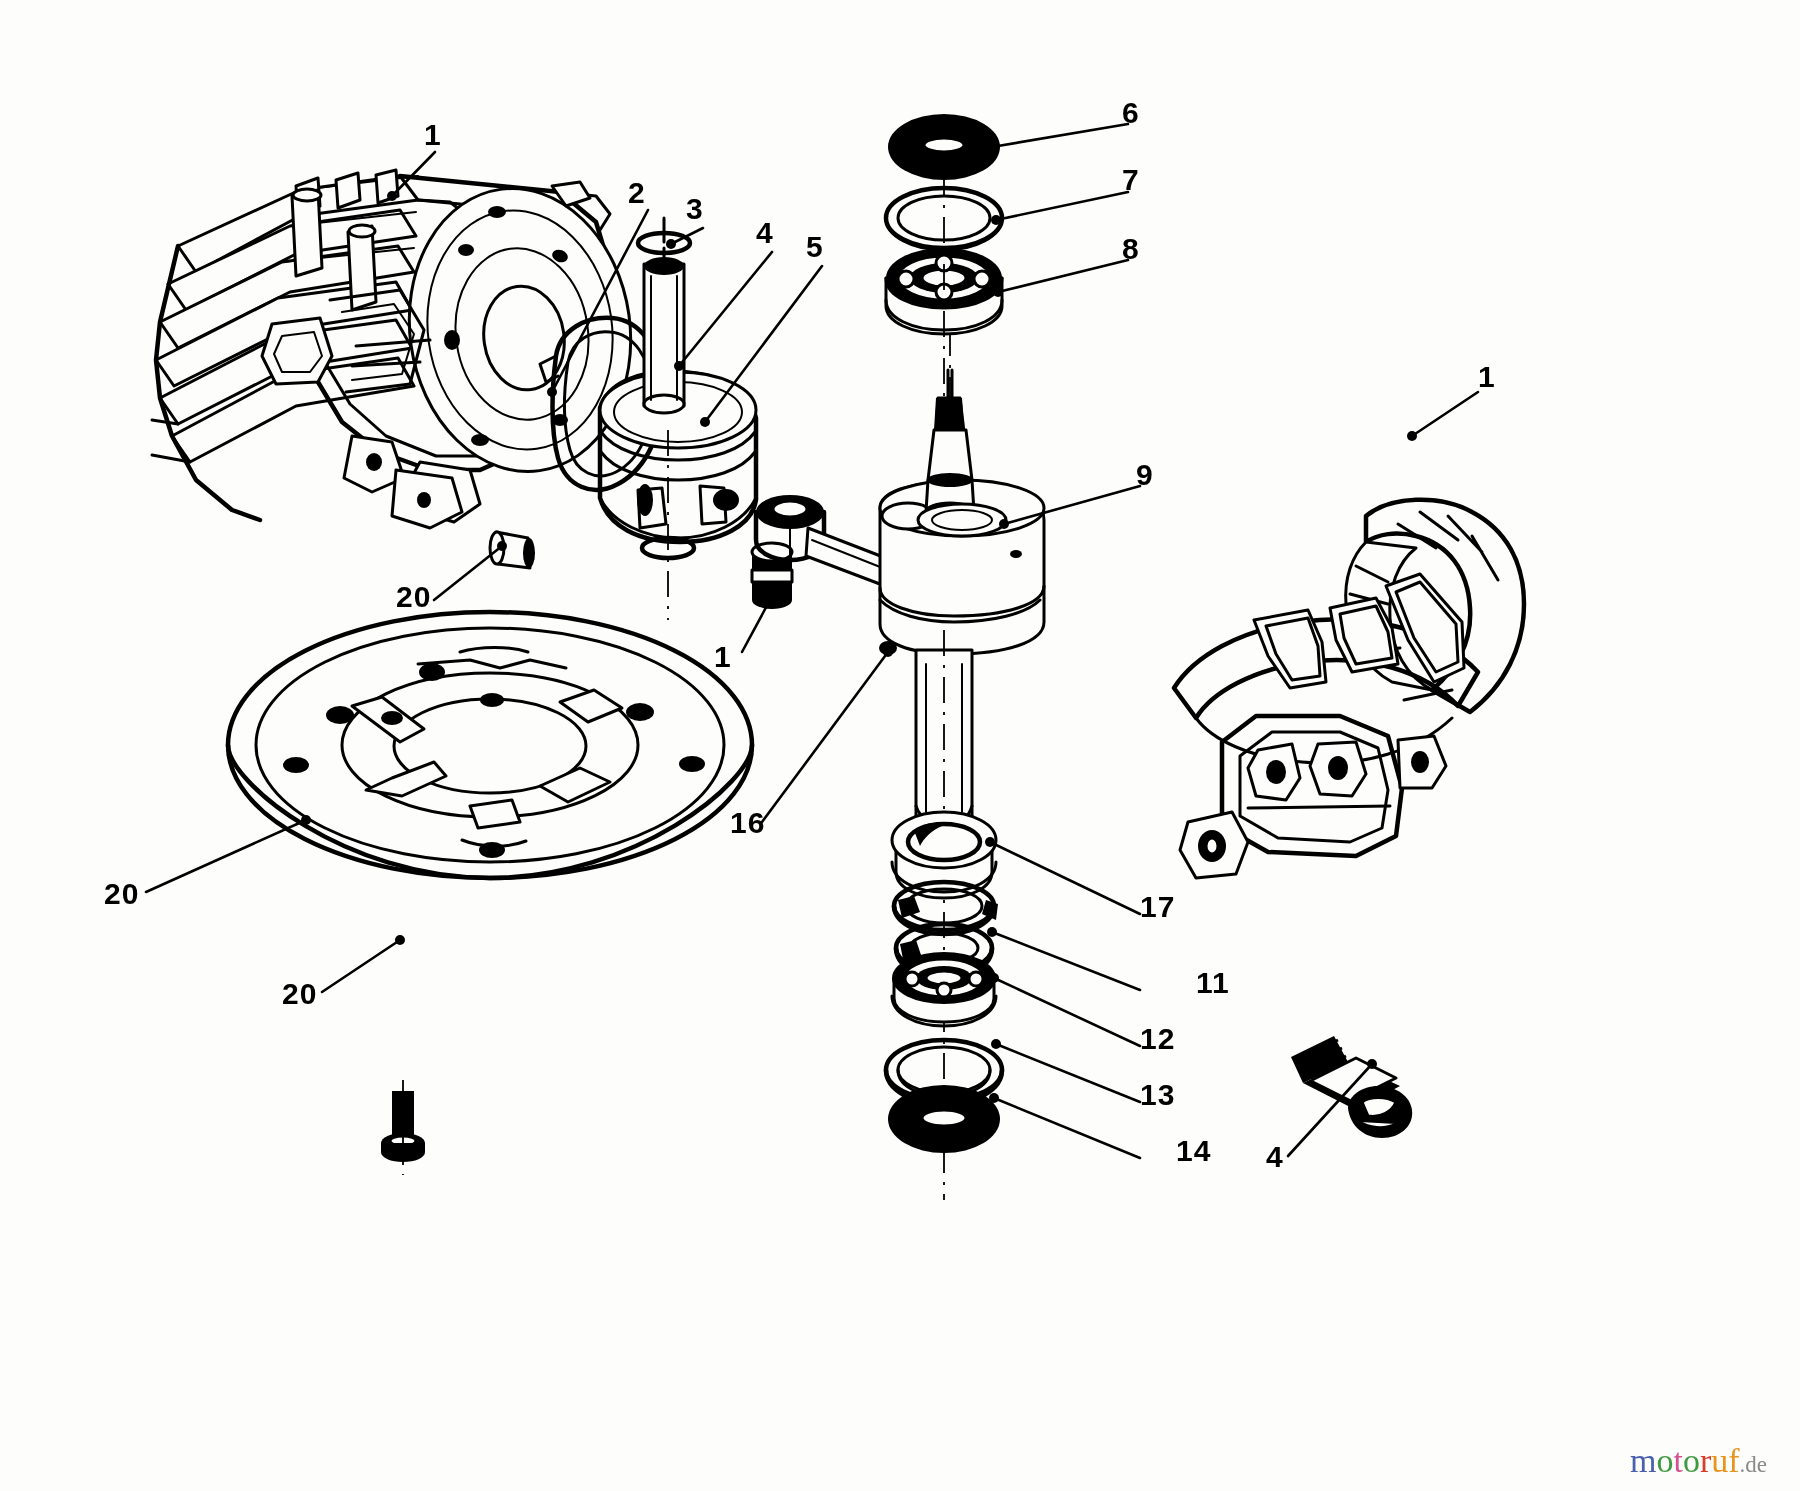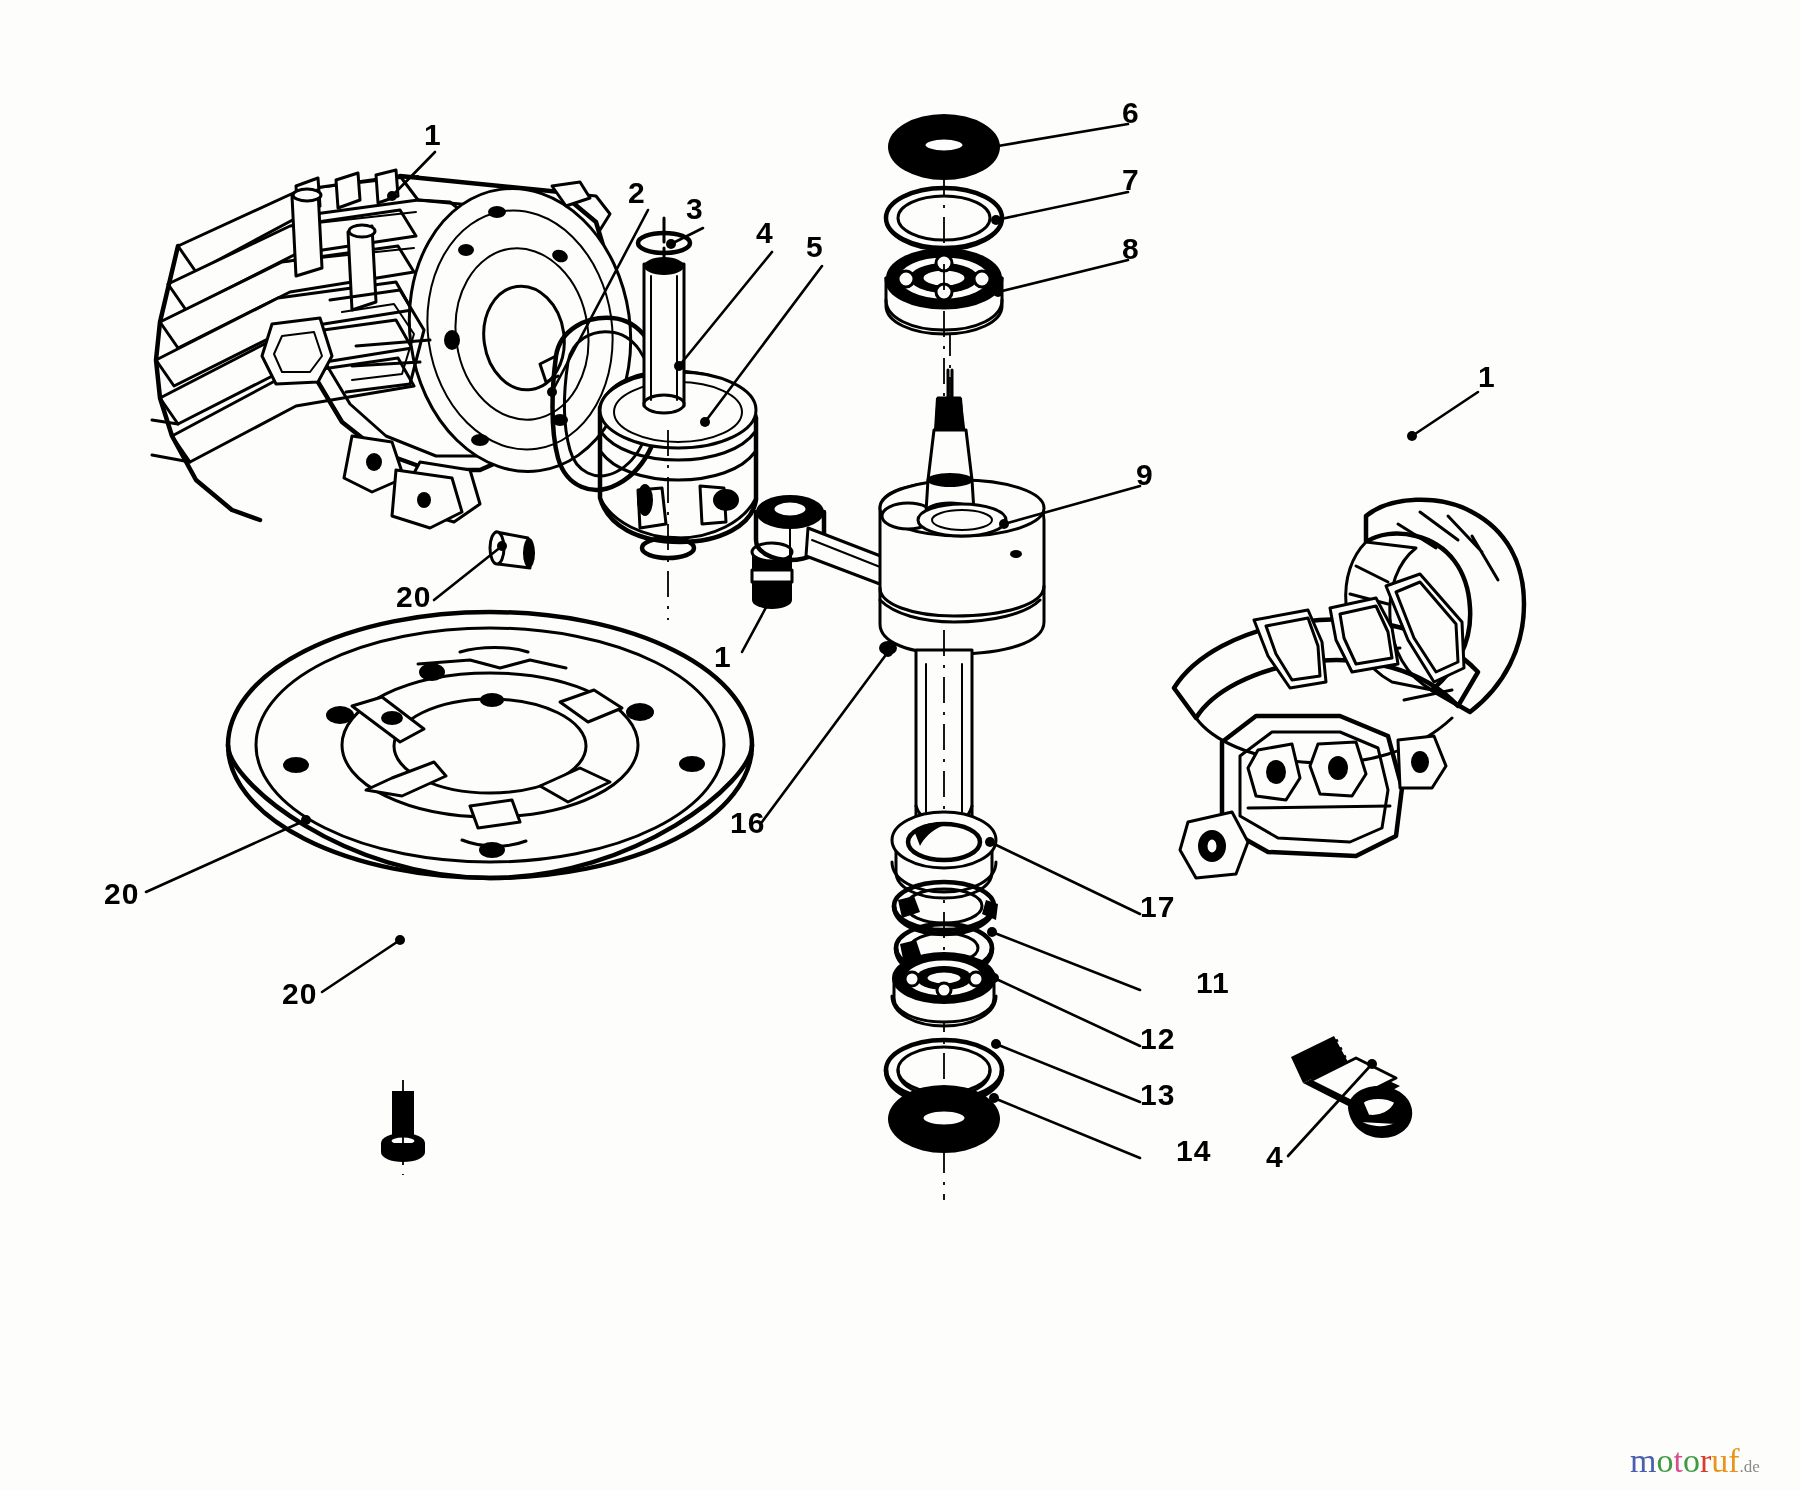--- a/index.html
+++ b/index.html
@@ -5,21 +5,21 @@
   html,body{margin:0;padding:0;background:#fdfdfb;}
   body{font-family:"Liberation Sans",sans-serif;}
   #page{position:relative;width:1800px;height:1491px;background:#fdfdfb;overflow:hidden;}
   #art{position:absolute;inset:0;width:1800px;height:1491px;}
   .lbl{position:absolute;font-family:"Liberation Sans",sans-serif;font-weight:700;
        font-size:30px;color:#000;letter-spacing:1px;user-select:none;white-space:nowrap;}
   
   #wm{position:absolute;left:1630px;top:1444px;font-family:"Liberation Serif",serif;
       font-size:34px;font-weight:400;letter-spacing:0px;line-height:1;}
   #wm span{display:inline-block;}
-  #wm .de{font-size:17px;color:#8a8a8a;vertical-align:baseline;}
+  #wm .de{font-size:23px;color:#8a8a8a;vertical-align:baseline;}
 </style>
 </head>
 <body>
 
 <div id="page">
 
 <svg id="art" viewBox="0 0 1800 1491">
   <defs>
     <style>
       .s{fill:none;stroke:#000;stroke-width:3;stroke-linejoin:round;stroke-linecap:round;}

